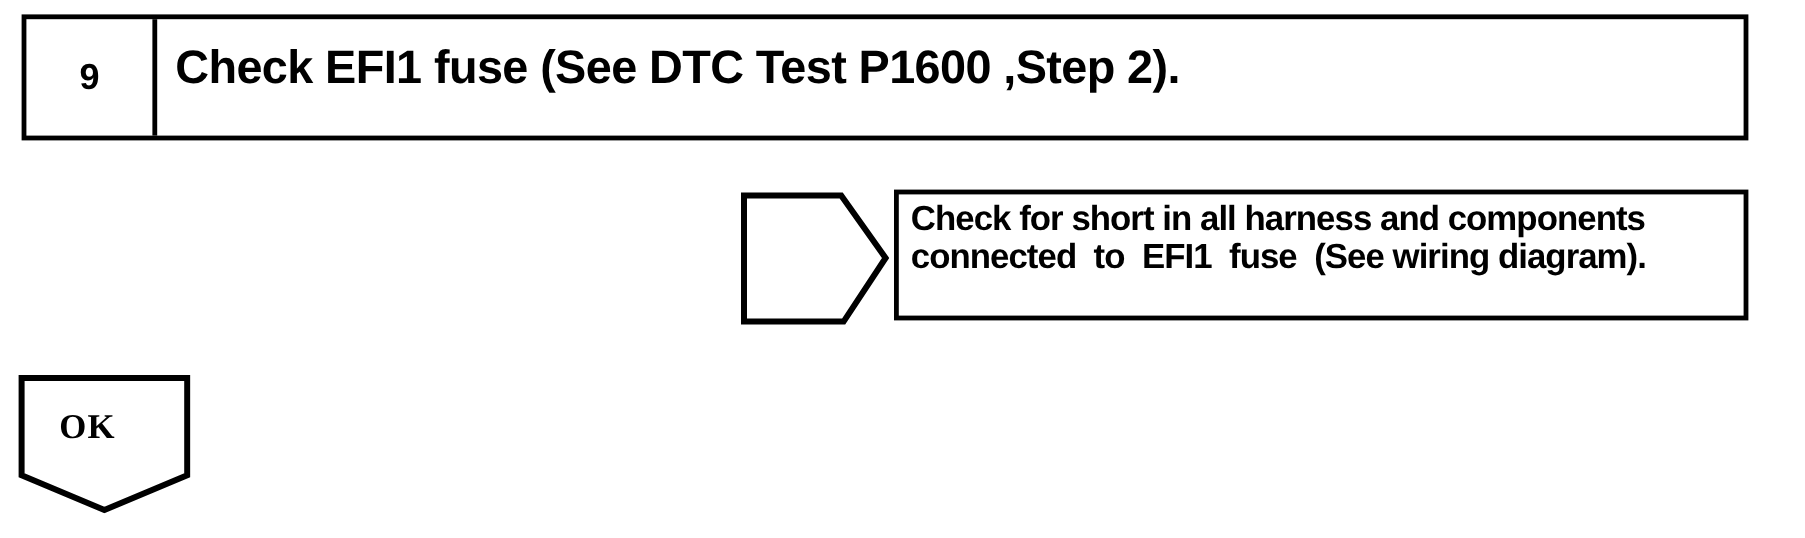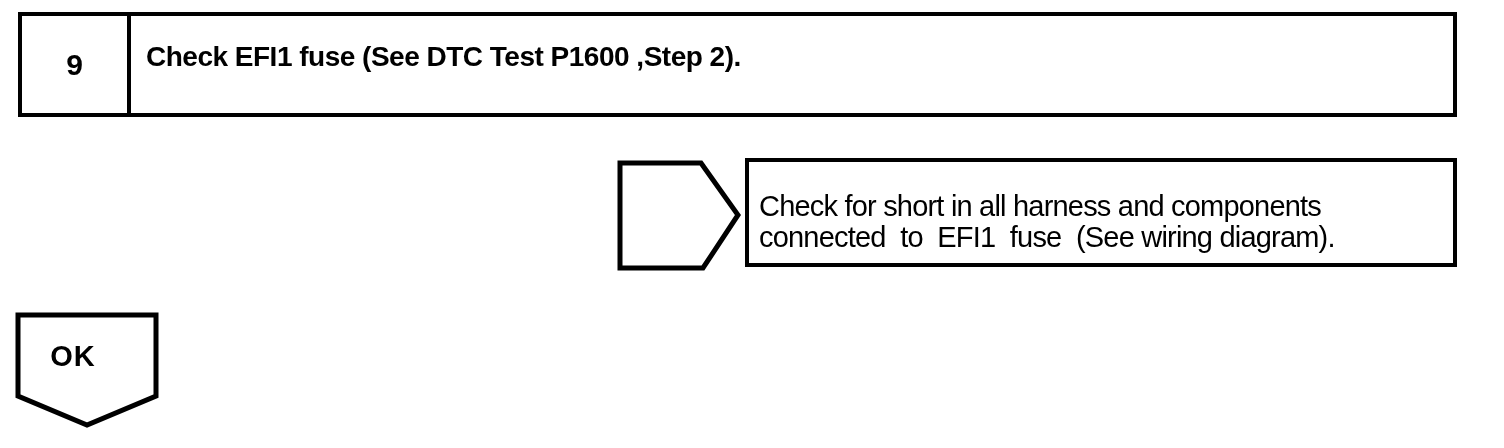--- a/index.html
+++ b/index.html
@@ -31,21 +31,21 @@
     font-size: 30px;
     color: #000;
   }
   .step-text {
     flex: 1;
     display: flex;
     align-items: center;
     padding-left: 15px;
     padding-bottom: 16px;
     font-weight: bold;
-    font-size: 28px;
+    font-size: 39px;
     letter-spacing: -0.5px;
     color: #000;
     white-space: nowrap;
   }
 
   
   .ng-arrow {
     position: absolute;
     left: 617px; top: 160px;
     width: 124px; height: 111px;
@@ -63,47 +63,47 @@
   }
   .ng-action-box {
     position: absolute;
     left: 745px; top: 158px;
     width: 712px; height: 109px;
     border: 4px solid #000;
     background: #fff;
     padding: 6px 8px 0 10px;
   }
   .ng-action-text {
-    font-weight: normal;
+    font-weight: bold;
     font-size: 29px;
     line-height: 31px;
     letter-spacing: -0.8px;
     color: #000;
     white-space: pre-wrap;
-    margin-top: 23px;
   }
 
   
   .ok-arrow {
     position: absolute;
     left: 15px; top: 312px;
     width: 144px; height: 116px;
   }
   .ok-arrow svg { display: block; }
   .ok-label {
     position: absolute;
     left: 0; top: 3px;
     width: 116px; height: 82px;
     display: flex;
     align-items: center;
     justify-content: center;
     font-weight: bold;
     font-size: 29px;
     letter-spacing: 1px;
     color: #000;
+    font-family: Liberation Serif, serif;
   }
 </style>
 </head>
 <body>
 
 <div class="step-box">
   <div class="step-num-cell">9</div>
   <div class="step-text">Check EFI1 fuse (See DTC Test P1600 ,Step 2).</div>
 </div>
 

